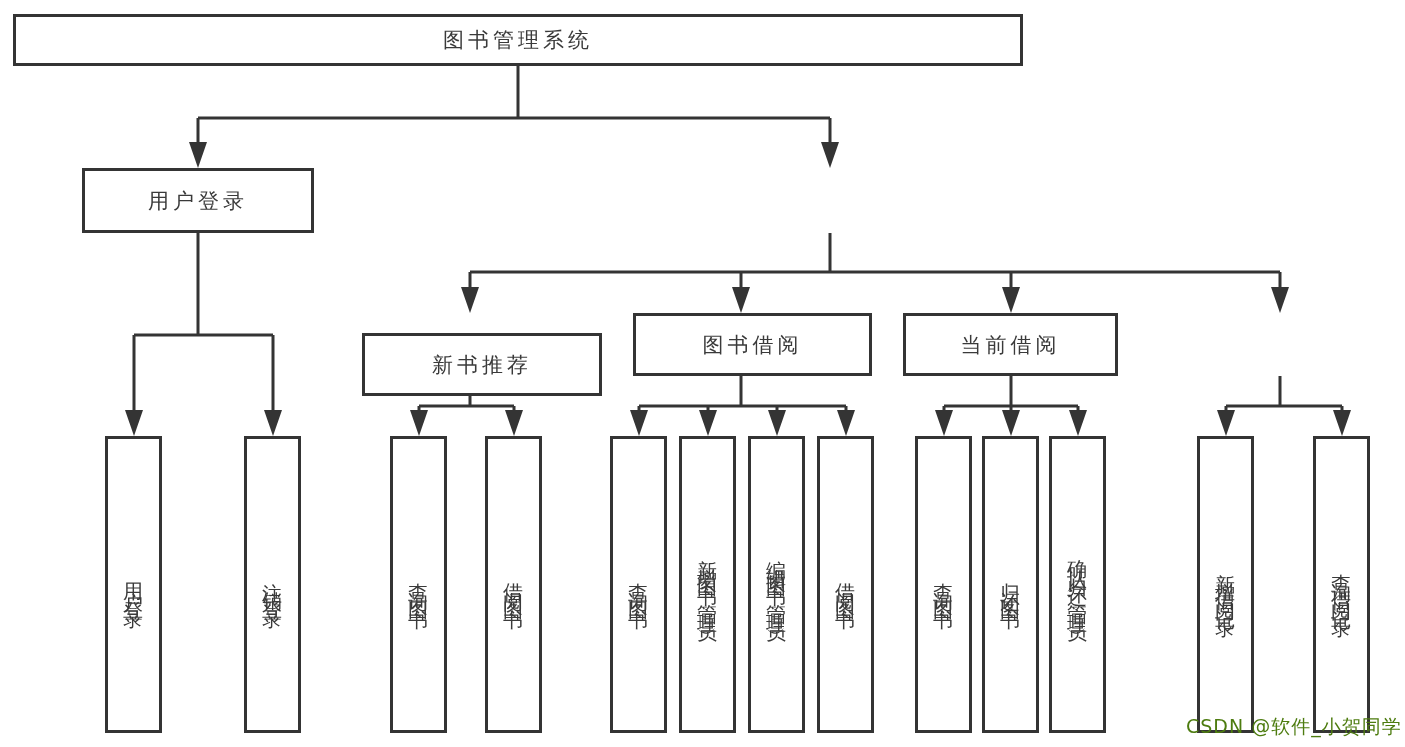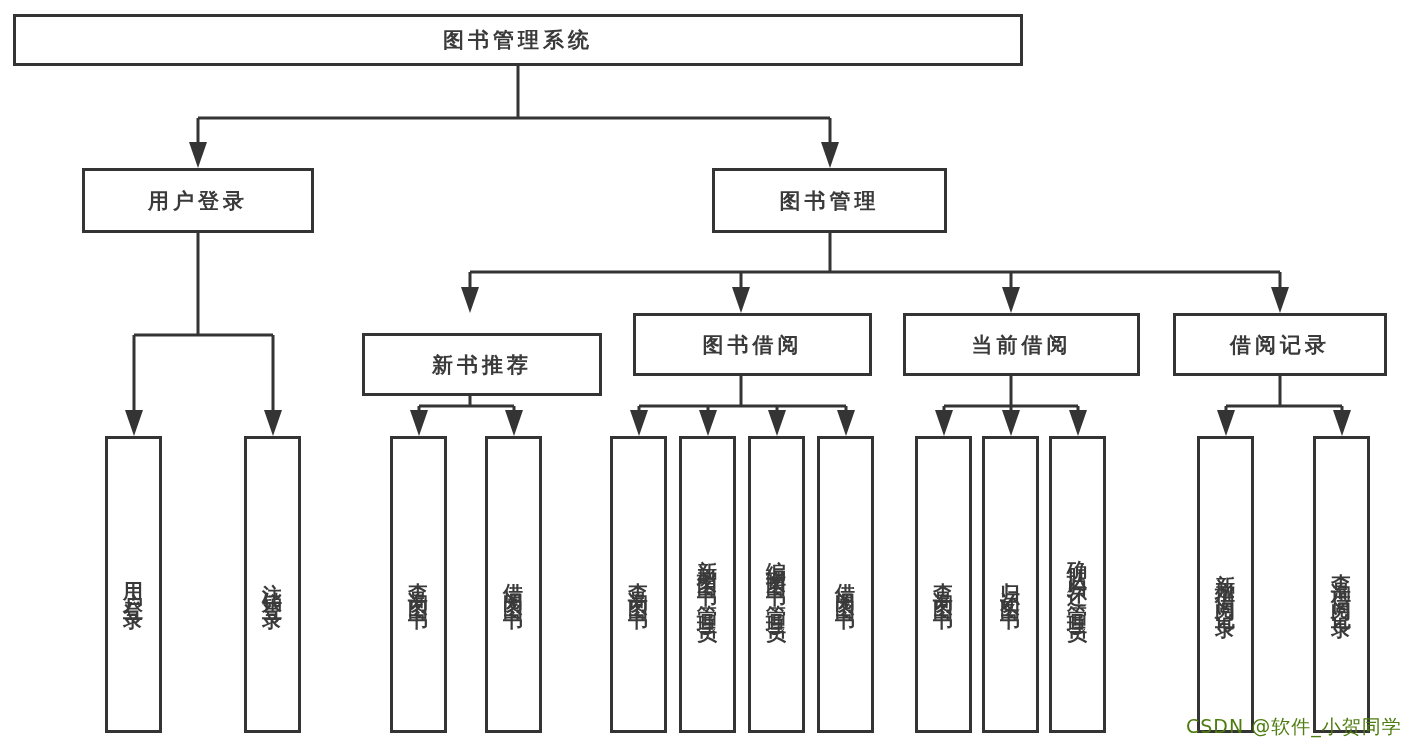--- a/index.html
+++ b/index.html
@@ -10,21 +10,21 @@
     font-family:"DejaVu Sans","Liberation Sans",sans-serif;
     overflow:hidden;
   }
   .connectors{position:absolute;left:0;top:0;width:1405px;height:747px;z-index:1;}
   .connectors .ln{fill:none;stroke:#343434;stroke-width:3;}
   .connectors .ah{fill:#343434;stroke:none;}
   .node{
     position:absolute;box-sizing:border-box;
     border:3px solid #343434;background:#ffffff;
     display:flex;align-items:center;justify-content:center;
-    color:#3a3a3a;z-index:2;font-weight:bold;
+    color:#3a3a3a;z-index:2;
   }
   .hnode{font-size:21px;letter-spacing:4px;white-space:nowrap;}
   .leaf{font-size:20px;}
   .vtext{
     writing-mode:vertical-rl;
     line-height:1;letter-spacing:9px;
     white-space:nowrap;
   }
   .watermark{
     position:absolute;left:1186px;top:714px;z-index:6;
@@ -68,35 +68,29 @@
     </g>
   </svg>
 
   <div class="node hnode" style="left:13px;top:14px;width:1010px;height:52px;">
     <span>图书管理系统</span>
   </div>
 
   <div class="node hnode" style="left:82px;top:168px;width:232px;height:65px;">
     <span>用户登录</span>
   </div>
-  <div class="node hnode" style="left:712px;top:168px;width:235px;height:65px;">
-    <span>图书管理</span>
-  </div>
 
   <div class="node hnode" style="left:362px;top:297px;width:240px;height:63px;margin-top:36px;">
     <span>新书推荐</span>
   </div>
   <div class="node hnode" style="left:633px;top:313px;width:239px;height:63px;">
     <span>图书借阅</span>
   </div>
-  <div class="node hnode" style="left:903px;top:313px;width:237px;height:63px;">
+  <div class="node hnode" style="left:903px;top:313px;width:215px;height:63px;">
     <span>当前借阅</span>
-  </div>
-  <div class="node hnode" style="left:1173px;top:313px;width:214px;height:63px;">
-    <span>借阅记录</span>
   </div>
 
   <div class="node leaf" style="left:105px;top:436px;width:57px;height:297px;">
     <span class="vtext">用户登录</span>
   </div>
   <div class="node leaf" style="left:244px;top:436px;width:57px;height:297px;">
     <span class="vtext">注销登录</span>
   </div>
 
   <div class="node leaf" style="left:390px;top:436px;width:57px;height:297px;">

